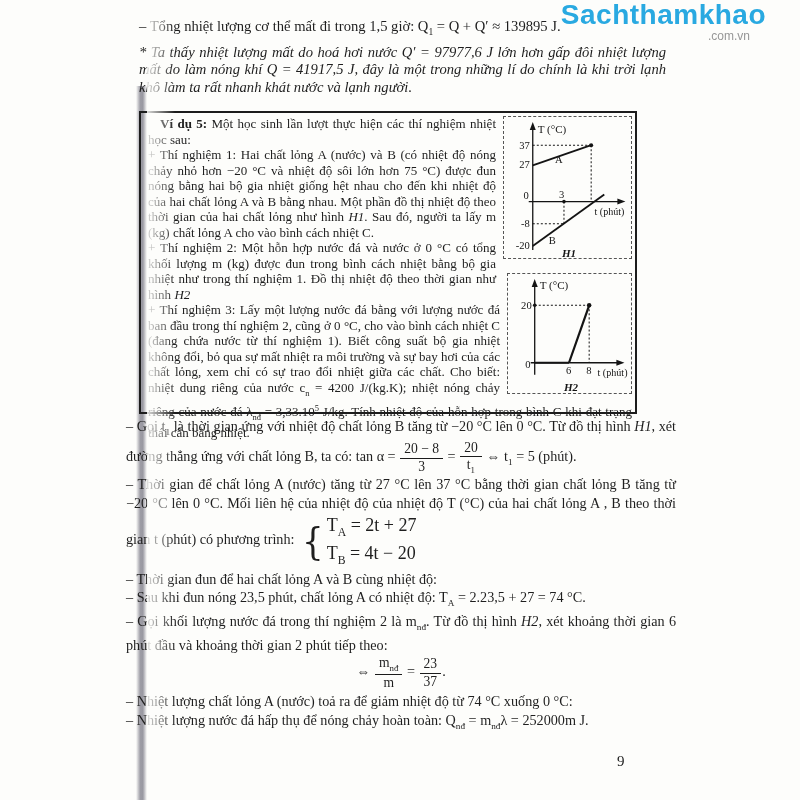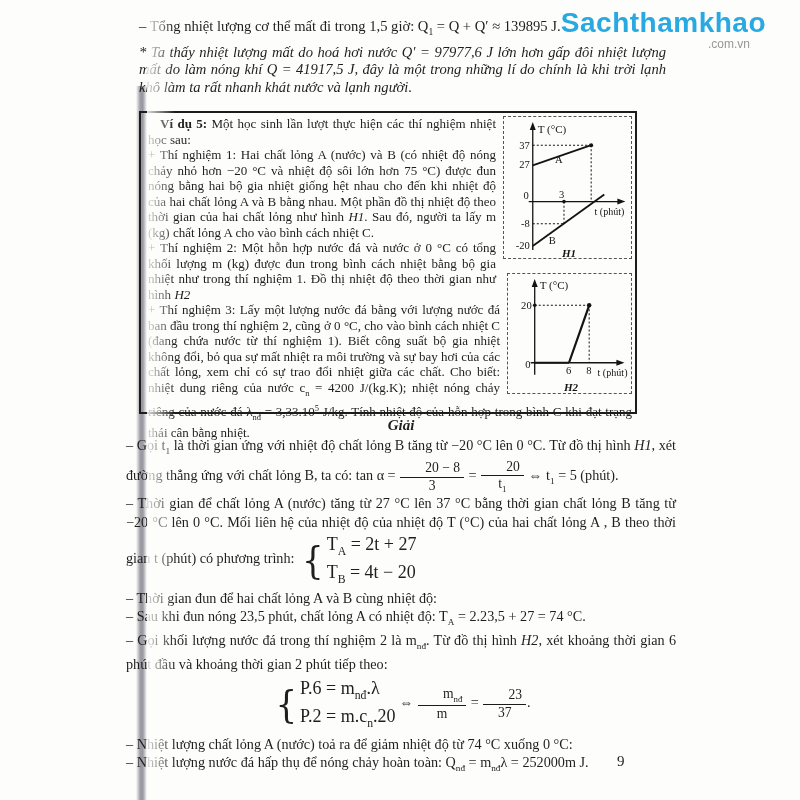--- a/index.html
+++ b/index.html
@@ -14,21 +14,21 @@
     position:absolute; left:136px; top:86px; width:11px; height:714px;
     background:linear-gradient(to right, rgba(120,120,132,0), rgba(125,124,136,.75) 38%, rgba(125,124,136,.78) 62%, rgba(120,120,132,0));
     pointer-events:none;
   }
   .fade-overlay {
     position:absolute; left:147px; top:16px; width:28px; height:778px;
     background:linear-gradient(to right, rgba(253,253,251,.85), rgba(253,253,251,0));
     pointer-events:none; z-index:5;
   }
   
-  .watermark { position:absolute; top:8px; right:34px; text-align:right; z-index:4;
+  .watermark { position:absolute; top:0; right:34px; text-align:right; z-index:4;
     font-family:"Liberation Sans","DejaVu Sans",sans-serif; }
   .wm-brand { font-size:28px; font-weight:bold; color:#29a9e1; line-height:1.05; letter-spacing:.5px; }
   .wm-domain { font-size:12px; color:#979797; line-height:1.1; margin-top:1px; margin-right:16px; }
   
   .top-text { position:absolute; left:139px; top:16px; width:527px; }
   .top-line { font-size:14.6px; line-height:1.4; text-align:justify; }
   .top-note { font-style:italic; font-size:14.6px; line-height:1.18; text-align:justify; margin-top:5px; }
   
   .example-box {
     position:absolute; left:139px; top:111px; width:498px; height:303px;
@@ -44,21 +44,21 @@
   .ax { stroke:#141414; stroke-width:1.3; }
   .curve { stroke:#141414; stroke-width:1.8; }
   .curve2 { stroke:#141414; stroke-width:2.2; }
   .dots { stroke:#141414; stroke-width:1; stroke-dasharray:2,2; }
   
   .solution { position:absolute; left:126px; top:417px; width:550px; }
   .sol-head { text-align:center; font-weight:bold; font-style:italic; font-size:15px; margin-bottom:2px; }
   .solution p { font-size:14.2px; line-height:18.2px; text-align:justify; }
   .eqline { text-align:center; font-size:14.2px; margin:2px 0; }
   .frac { display:inline-block; vertical-align:middle; text-align:center; line-height:1.05; font-size:13.6px; padding:0 1px; }
-  .frac .num { display:block; padding:0 4px 1px;margin-left:21px; }
+  .frac .num { display:block; padding:0 4px 1px; }
   .frac .den { display:block; border-top:1.2px solid #1b1b1b; padding:1px 4px 0; }
   .sys { display:inline-flex; align-items:center; vertical-align:middle; margin:1px 0 1px 4px; }
   .sys::before { content:"{"; font-size:34px; font-weight:300; line-height:1; margin-right:3px;
     font-family:"DejaVu Serif",serif; transform:scaleY(1.1); display:inline-block; }
   .sys .rows { display:inline-block; text-align:left; font-size:18px; line-height:1.4; }
   .sys .rows .row { display:block; white-space:nowrap; }
   sub { font-size:.65em; } sup { font-size:.65em; }
   .page-num { position:absolute; left:617px; top:753px; font-size:15px; }
 </style>
 </head>
@@ -130,42 +130,36 @@
       </svg>
     </div>
 
     <p class="ex-p first"><b>Ví dụ 5:</b><span> Một học sinh lần lượt thực hiện các thí nghiệm nhiệt học sau:</span></p>
     <p class="ex-p">+ Thí nghiệm 1: Hai chất lỏng A (nước) và B (có nhiệt độ nóng chảy nhỏ hơn −20 °C và nhiệt độ sôi lớn hơn 75 °C) được đun nóng bằng hai bộ gia nhiệt giống hệt nhau cho đến khi nhiệt độ của hai chất lỏng A và B bằng nhau. Một phần đồ thị nhiệt độ theo thời gian của hai chất lỏng như hình <i>H1</i>. Sau đó, người ta lấy m (kg) chất lỏng A cho vào bình cách nhiệt C.</p>
     <p class="ex-p">+ Thí nghiệm 2: Một hỗn hợp nước đá và nước ở 0 °C có tổng khối lượng m (kg) được đun trong bình cách nhiệt bằng bộ gia nhiệt như trong thí nghiệm 1. Đồ thị nhiệt độ theo thời gian như hình <i>H2</i></p>
     <p class="ex-p">+ Thí nghiệm 3: Lấy một lượng nước đá bằng với lượng nước đá ban đầu trong thí nghiệm 2, cũng ở 0 °C, cho vào bình cách nhiệt C (đang chứa nước từ thí nghiệm 1). Biết công suất bộ gia nhiệt không đổi, bỏ qua sự mất nhiệt ra môi trường và sự bay hơi của các chất lỏng, xem chỉ có sự trao đổi nhiệt giữa các chất. Cho biết: nhiệt dung riêng của nước c<sub>n</sub> = 4200 J/(kg.K); nhiệt nóng chảy riêng của nước đá λ<sub>nđ</sub> = 3,33.10<sup>5</sup> J/kg. Tính nhiệt độ của hỗn hợp trong bình C khi đạt trạng thái cân bằng nhiệt.</p>
   </div>
 
   <div class="solution">
-    <div class="sol-head">Giải</div>
 
     <p><span>– Gọi t<sub>1</sub> là thời gian ứng với nhiệt độ chất lỏng B tăng từ −20 °C lên 0 °C. Từ đồ thị hình <i>H1</i>, xét đường thẳng ứng với chất lỏng B, ta có:  tan α = </span><span class="frac"><span class="num">20 − 8</span><span class="den">3</span></span><span> = </span><span class="frac"><span class="num">20</span><span class="den">t<sub>1</sub></span></span><span> ⇔ t<sub>1</sub> = 5  (phút).</span></p>
 
     <p><span>– Thời gian để chất lỏng A (nước) tăng từ 27 °C lên 37 °C bằng thời gian chất lỏng B tăng từ −20 °C lên 0 °C. Mối liên hệ của nhiệt độ của nhiệt độ T (°C) của hai chất lỏng A , B theo thời gian t (phút) có phương trình: </span><span class="sys">
           <span class="rows">
             <span class="row">T<sub>A</sub> = 2t + 27</span>
             <span class="row">T<sub>B</sub> = 4t − 20</span>
           </span>
         </span></p>
 
     <p>– Thời gian đun để hai chất lỏng A và B cùng nhiệt độ:</p>
 
     <p>– Sau khi đun nóng 23,5 phút, chất lỏng A có nhiệt độ:  T<sub>A</sub> = 2.23,5 + 27 = 74 °C.</p>
 
     <p>– Gọi khối lượng nước đá trong thí nghiệm 2 là m<sub>nđ</sub>. Từ đồ thị hình <i>H2</i>, xét khoảng thời gian 6 phút đầu và khoảng thời gian 2 phút tiếp theo:</p>
-    <div class="eqline"><span class="sys">
-          <span class="rows">
-            <span class="row">P.6 = m<sub>nđ</sub>.λ</span>
-            <span class="row">P.2 = m.c<sub>n</sub>.20</span>
-          </span>
-        </span><span> ⇔ </span><span class="frac"><span class="num">m<sub>nđ</sub></span><span class="den">m</span></span><span> = </span><span class="frac"><span class="num">23</span><span class="den">37</span></span><span>.</span></div>
+    <div class="eqline"><span> ⇔ </span><span class="frac"><span class="num">m<sub>nđ</sub></span><span class="den">m</span></span><span> = </span><span class="frac"><span class="num">23</span><span class="den">37</span></span><span>.</span></div>
 
     <p>– Nhiệt lượng chất lỏng A (nước) toả ra để giảm nhiệt độ từ 74 °C xuống 0 °C:</p>
 
     <p>– Nhiệt lượng nước đá hấp thụ để nóng chảy hoàn toàn:  Q<sub>nđ</sub> = m<sub>nđ</sub>λ = 252000m J.</p>
   </div>
 
   <div class="page-num">9</div>
 
   <div class="fade-overlay"></div>
 </div>

